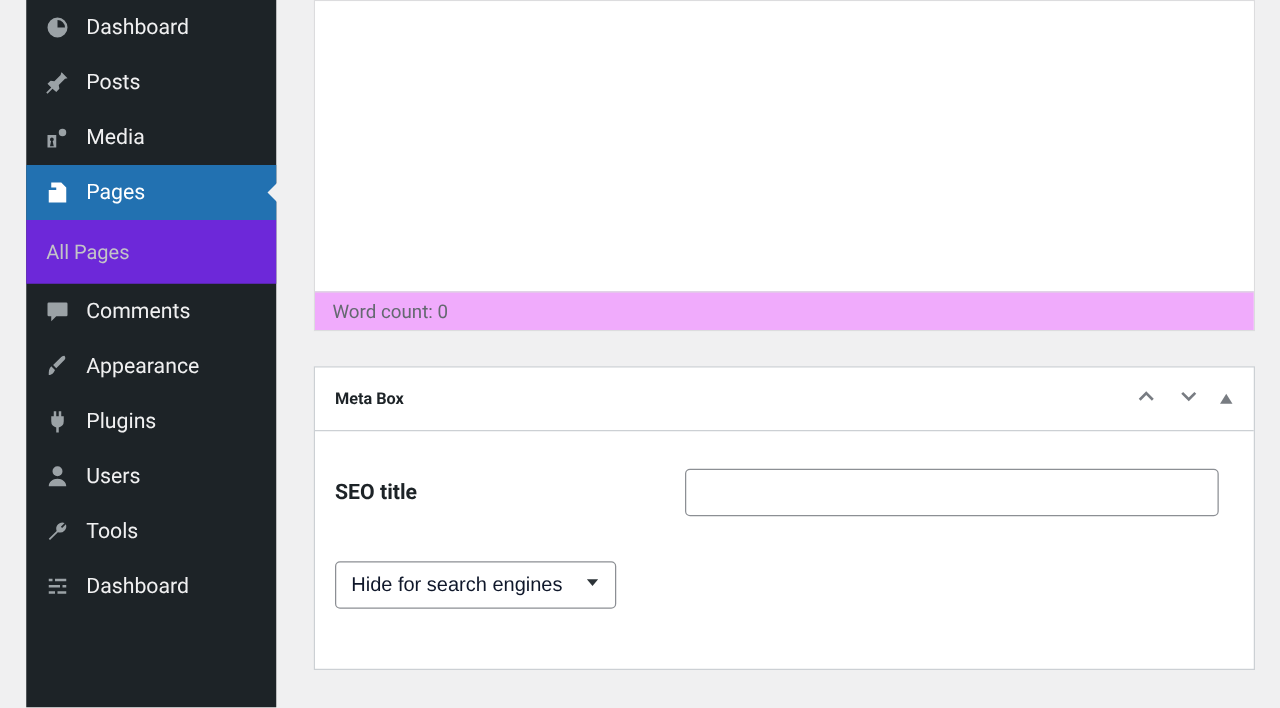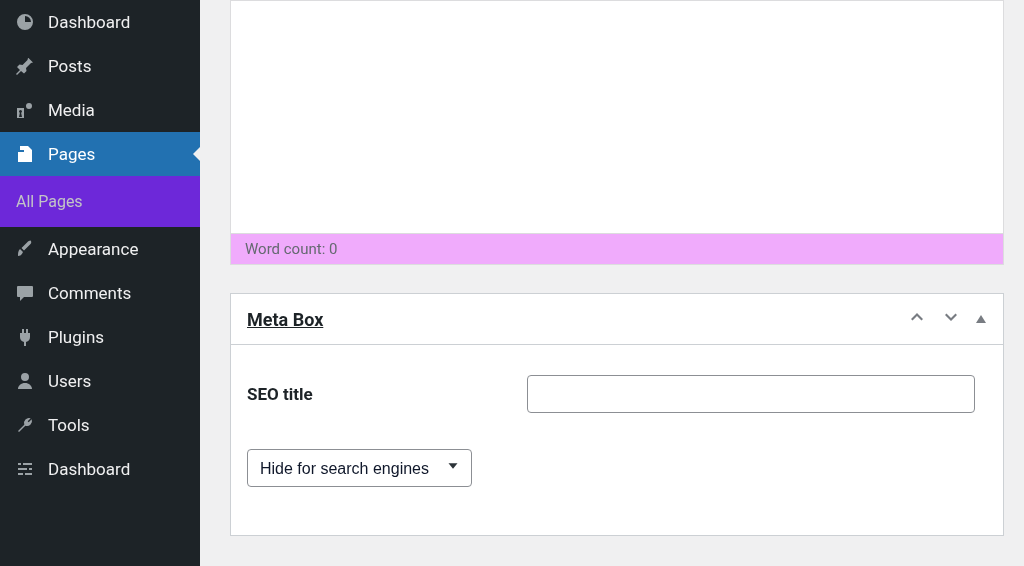--- a/index.html
+++ b/index.html
@@ -11,20 +11,21 @@
     overflow: hidden;
     display: flex;
   }
   .sidebar {
     width: 200px;
     background: #1d2327;
     color: #f0f0f1;
     display: flex;
     flex-direction: column;
     font-size: 17px;
+    margin-left: 21px;
   }
   .sidebar-item {
     display: flex;
     align-items: center;
     padding: 11px 14px;
     cursor: pointer;
     position: relative;
   }
   .sidebar-item .icon {
     width: 22px;
@@ -92,24 +93,23 @@
     border: 1px solid #ccd0d4;
   }
   .postbox-header {
     display: flex;
     align-items: center;
     justify-content: space-between;
     border-bottom: 1px solid #ccd0d4;
     padding: 13px 16px;
   }
   .postbox-header h2 {
-    font-size: 18px;
+    font-size: 13px;
     font-weight: 700;
     color: #1d2327;
-    text-decoration: underline;
   }
   .postbox-actions {
     display: flex;
     align-items: center;
     gap: 14px;
   }
   .postbox-actions .handle {
     cursor: pointer;
     fill: #787c82;
   }
@@ -201,33 +201,33 @@
     <span class="label">Pages</span>
   </div>
 
   <div class="submenu">
     <div class="subitem">All Pages</div>
   </div>
 
   <div class="sidebar-item">
     <span class="icon">
       <svg viewBox="0 0 20 20" width="20" height="20">
+          <path d="M3 3h14a1 1 0 011 1v9a1 1 0 01-1 1H9l-4 4v-4H3a1 1 0 01-1-1V4a1 1 0 011-1z"></path>
+        </svg>
+    </span>
+    <span class="label">Comments</span>
+  </div>
+
+  <div class="sidebar-item">
+    <span class="icon">
+      <svg viewBox="0 0 20 20" width="20" height="20">
           <path d="M15.5 1.5c1 1 1 2.5 0 3.5L9 11.5 6.5 9 13 2.5c1-1 2.5-1 2.5-1zM5 10l3 3c-1 2-2 4-5 4 0-3 0-5 2-7z"></path>
         </svg>
     </span>
     <span class="label">Appearance</span>
-  </div>
-
-  <div class="sidebar-item">
-    <span class="icon">
-      <svg viewBox="0 0 20 20" width="20" height="20">
-          <path d="M3 3h14a1 1 0 011 1v9a1 1 0 01-1 1H9l-4 4v-4H3a1 1 0 01-1-1V4a1 1 0 011-1z"></path>
-        </svg>
-    </span>
-    <span class="label">Comments</span>
   </div>
 
   <div class="sidebar-item">
     <span class="icon">
       <svg viewBox="0 0 20 20" width="20" height="20">
           <path d="M7 2v4H5v4a5 5 0 004 4.9V19h2v-4.1A5 5 0 0015 10V6h-2V2h-2v4H9V2H7z"></path>
         </svg>
     </span>
     <span class="label">Plugins</span>
   </div>

